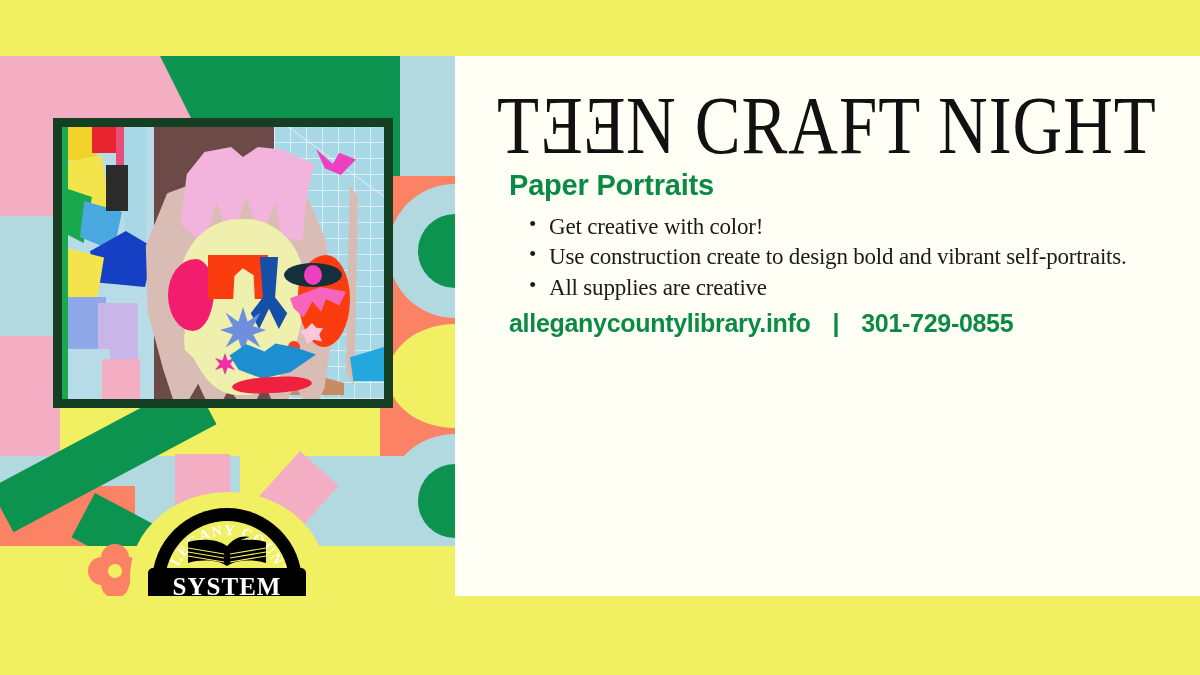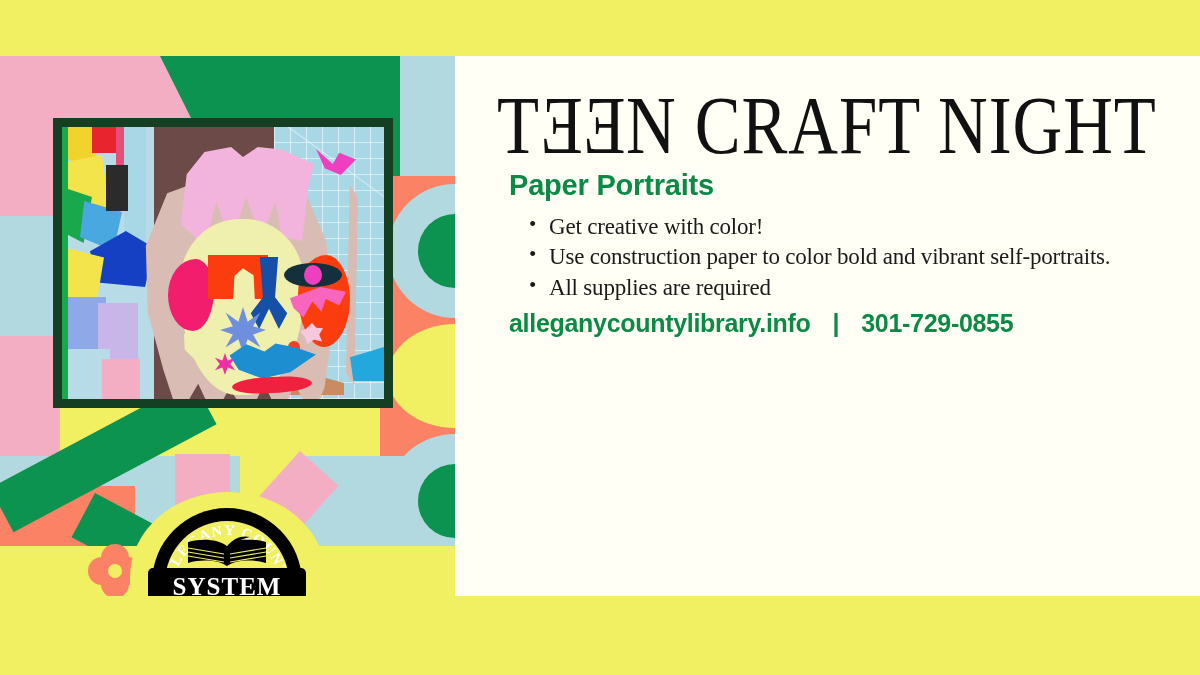--- a/index.html
+++ b/index.html
@@ -373,22 +373,22 @@
 
     <div id="right-panel">
 
       <h1 id="headline"><span>T</span><span class="sg">E</span><span class="sg">E</span><span>N CRAFT NIGHT</span></h1>
 
 
       <div id="subtitle">Paper Portraits</div>
 
       <ul id="bullets">
         <li>Get creative with color!</li>
-        <li>Use construction paper to color bold and vibrant self-portraits.</li>
-        <li>All supplies are required</li>
+        <li>Use construction create to design bold and vibrant self-portraits.</li>
+        <li>All supplies are creative</li>
       </ul>
 
       <div id="contact">
         <span>alleganycountylibrary.info</span>
         <span class="sep">|</span>
         <span>301-729-0855</span>
       </div>
 
     </div>
 

